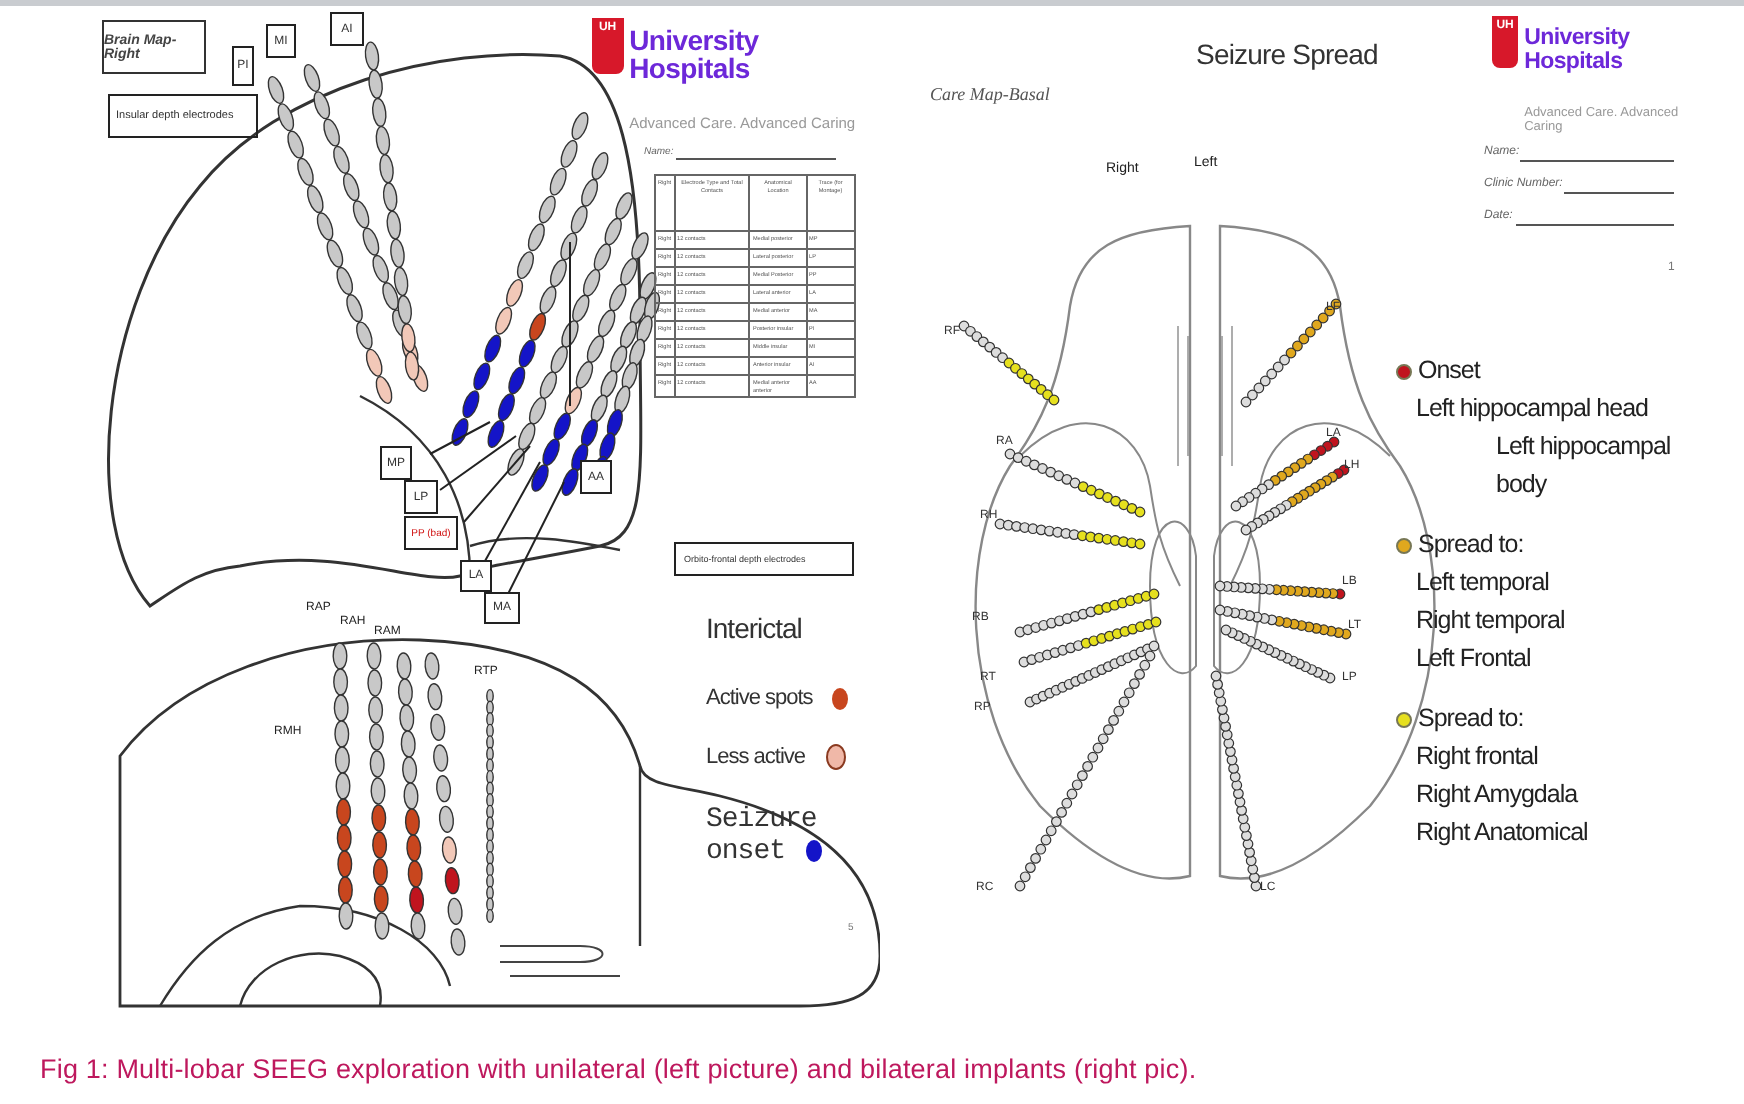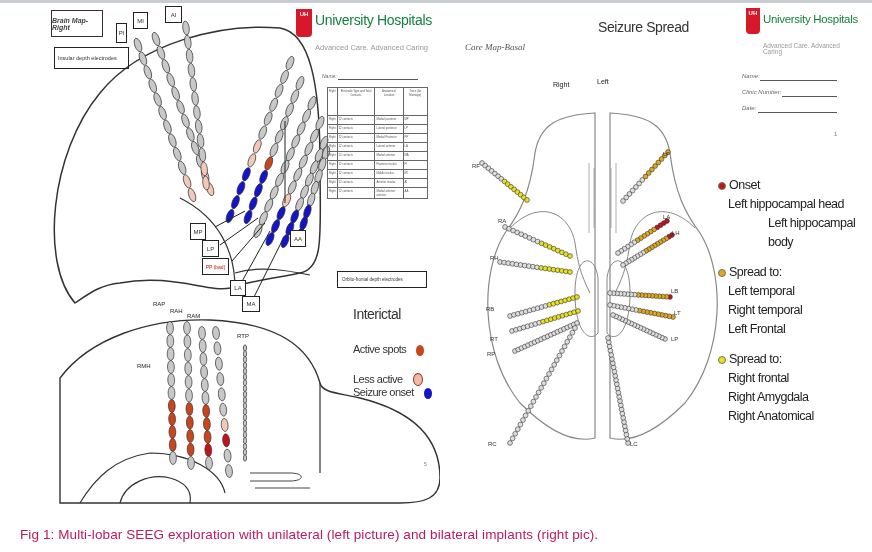--- a/index.html
+++ b/index.html
@@ -6,21 +6,21 @@
   body { width:872px; height:552px; background:#ffffff; position:relative; overflow:hidden; font-family:"Liberation Sans", sans-serif; }
   .topbar { position:absolute; left:0; top:0; width:872px; height:3px; background:#c9ccd0; }
   .panel { position:absolute; background:#fff; }
   svg { position:absolute; left:0; top:0; }
   .lbl { position:absolute; font-family:"Liberation Sans", sans-serif; color:#222; white-space:nowrap; }
   .box { position:absolute; border:1.5px solid #222; background:#fff; font-size:6px; display:flex; align-items:center; justify-content:center; color:#333; }
   .title-box { position:absolute; left:31px; top:7px; width:50px; height:25px; border:1.5px solid #333; font-size:7px; font-style:italic; font-weight:bold; display:flex; align-items:center; justify-content:center; color:#444; font-family:"Liberation Sans", sans-serif; }
   .insular-box { position:absolute; left:34px; top:44px; width:75px; height:22px; border:1.5px solid #222; font-size:5.5px; display:flex; align-items:center; padding-left:3px; box-sizing:border-box; color:#333; }
   .uh-logo { position:absolute; display:flex; align-items:flex-start; }
   .uh-mark { width:16px; height:28px; background:#d7182a; color:#fff; font-size:6px; font-weight:bold; text-align:center; line-height:10px; border-radius:0 0 4px 4px; position:relative; }
-  .uh-name { font-weight:normal; color:#15803d; line-height:1; }
+  .uh-name { font-weight:bold; color:#6d28d9; line-height:1; }
   .uh-tag { color:#999; line-height:1; margin-top:17px; }
   table.elec { position:absolute; left:327px; top:87px; width:101px; border-collapse:collapse; font-size:2.8px; color:#555; }
   table.elec td, table.elec th { border:0.6px solid #666; padding:1px 1px; height:6px; font-weight:normal; vertical-align:top; }
   table.elec th { height:25px; }
   .legend-dot { display:inline-block; width:8px; height:11px; border-radius:50%; vertical-align:middle; margin-left:10px; }
   .caption { position:absolute; left:20px; top:527px; font-size:13.5px; color:#be185d; font-family:"Liberation Sans", sans-serif; letter-spacing:0.1px; }
   .field-line { position:absolute; height:0; border-bottom:0.8px solid #555; }
   .ss-item { font-size:12.5px; color:#222; line-height:19px; font-family:"Liberation Sans", sans-serif; letter-spacing:-0.5px; }
   .bullet { display:inline-block; width:6px; height:6px; border-radius:50%; margin-right:3px; vertical-align:middle; }
 </style>
@@ -342,22 +342,22 @@
           <td>AA</td>
         </tr>
       </tbody>
   </table>
 
   <div class="box" style="left:317px;top:268px;width:90px;height:17px;font-size:4.5px;justify-content:flex-start;padding-left:4px;box-sizing:border-box;">Orbito-frontal depth electrodes</div>
 
   <div class="lbl" style="left:333px;top:303px;font-size:14px;color:#333;letter-spacing:-0.5px;">Interictal</div>
   <div id="legend-items" style="position:absolute;left:333px;top:340px;">
       <div style="font-size: 11px; color: rgb(51, 51, 51); margin-bottom: 17px; letter-spacing: -0.5px;"><span>Active spots</span><span class="legend-dot" style="background: rgb(200, 70, 30);"></span></div>
-      <div style="font-size: 11px; color: rgb(51, 51, 51); margin-bottom: 0; letter-spacing: -0.5px;"><span>Less active</span><span class="legend-dot" style="background: rgb(240, 184, 168); border: 1px solid rgb(138, 58, 32);"></span></div>
-      <div style="font-size: 11px; color: rgb(51, 51, 51); margin-bottom: 2px; letter-spacing: -0.5px;"><span>Seizure onset</span><span class="legend-dot" style="background: rgb(20, 20, 200);"></span></div>
+      <div style="font-size: 11px; color: rgb(51, 51, 51); margin-bottom: 17px; letter-spacing: -0.5px;"><span>Less active</span><span class="legend-dot" style="background: rgb(240, 184, 168); border: 1px solid rgb(138, 58, 32);"></span></div>
+      <div style="font-size: 14px; color: rgb(51, 51, 51); margin-bottom: 2px; letter-spacing: -0.5px; font-family: Liberation Mono, monospace;"><span>Seizure onset</span><span class="legend-dot" style="background: rgb(20, 20, 200);"></span></div>
     </div>
 
   <div class="lbl" style="left:404px;top:458px;font-size:5px;color:#777;">5</div>
 </div>
 
 <div class="panel" style="left:450px;top:3px;width:410px;height:490px;">
   <svg width="410" height="490">
 
     <path d="M145,110 C110,112 90,120 85,150 C80,190 70,210 55,230 C30,270 30,350 70,400 C100,430 125,440 145,435 L145,115 Z" fill="none" stroke="#888" stroke-width="1.2"></path>
     <path d="M160,110 C195,112 215,120 220,150 C225,190 235,210 250,230 C275,270 275,350 235,400 C205,430 180,440 160,435 L160,115 Z" fill="none" stroke="#888" stroke-width="1.2"></path>
@@ -690,21 +690,21 @@
   </div>
 
   <div class="lbl" style="left:292px;top:70px;font-size:6px;font-style:italic;color:#666;">Name:</div>
   <div class="field-line" style="left:310px;top:77px;width:77px;"></div>
   <div class="lbl" style="left:292px;top:86px;font-size:6px;font-style:italic;color:#666;">Clinic Number:</div>
   <div class="field-line" style="left:332px;top:93px;width:55px;"></div>
   <div class="lbl" style="left:292px;top:102px;font-size:6px;font-style:italic;color:#666;">Date:</div>
   <div class="field-line" style="left:308px;top:109px;width:79px;"></div>
   <div class="lbl" style="left:384px;top:128px;font-size:6px;color:#777;">1</div>
 
-  <div id="spread-list" style="position:absolute;left:268px;top:173px;">
+  <div id="spread-list" style="position:absolute;left:248px;top:173px;">
       <div style="margin-bottom: 11px;">
         <div class="ss-item"><span class="bullet" style="background: rgb(192, 20, 30); border: 0.8px solid rgb(119, 119, 85);"></span><span>Onset</span></div>
         <div class="ss-item" style="padding-left: 10px;">Left hippocampal head</div>
         <div class="ss-item" style="padding-left: 10px; margin-left: 40px;">Left hippocampal body</div>
       </div>
       <div style="margin-bottom: 11px;">
         <div class="ss-item"><span class="bullet" style="background: rgb(224, 168, 30); border: 0.8px solid rgb(119, 119, 85);"></span><span>Spread to:</span></div>
         <div class="ss-item" style="padding-left: 10px;">Left temporal</div>
         <div class="ss-item" style="padding-left: 10px;">Right temporal</div>
         <div class="ss-item" style="padding-left: 10px;">Left Frontal</div>

